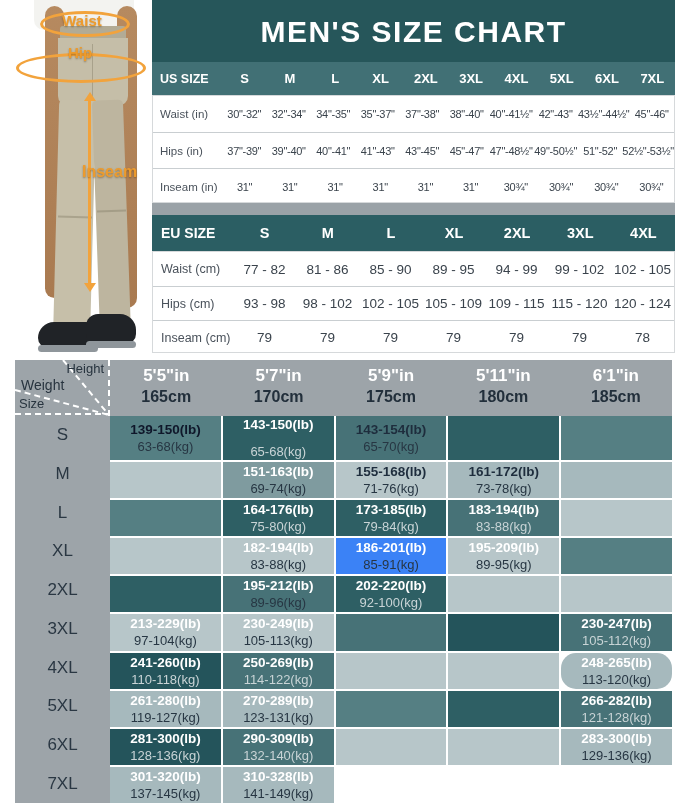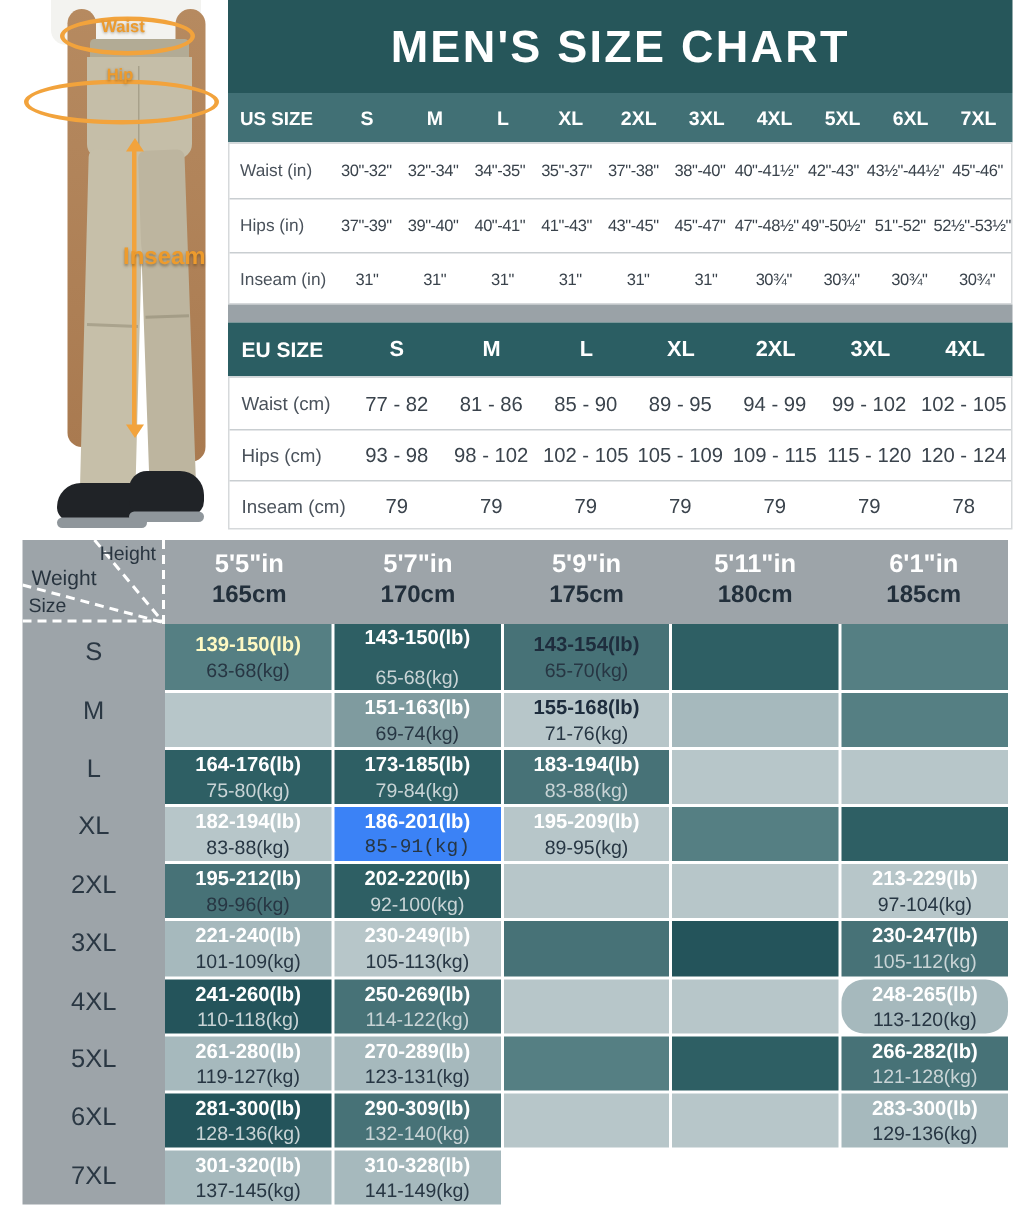--- a/index.html
+++ b/index.html
@@ -20,21 +20,21 @@
   .leg-r{left:96px;top:100px;width:31px;height:236px;background:#bdb59f;border-radius:5px;transform:rotate(-2deg);}
   .zip-l{left:58px;top:216px;width:34px;height:2px;background:#aaa38d;transform:rotate(2deg);}
   .zip-r{left:97px;top:210px;width:29px;height:2px;background:#a49d87;transform:rotate(-2deg);}
   .shoe{background:#202327;border-radius:16px 12px 10px 10px;}
   .shoe-l{left:38px;top:322px;width:60px;height:26px;}
   .shoe-r{left:86px;top:314px;width:50px;height:30px;border-radius:12px 16px 10px 10px;}
   .sole{position:absolute;left:0;bottom:-4px;width:100%;height:7px;background:#8f969b;border-radius:4px;}
   .ell{border:3px solid #F2A33C;border-radius:50%;z-index:6;}
   .ell-waist{left:40px;top:11px;width:84px;height:20px;}
   .ell-hip{left:16px;top:53px;width:124px;height:24px;}
-  .ann-lbl{z-index:7;color:#ED9B2D;font-weight:bold;font-size:11px;text-shadow:0 1px 2px rgba(70,45,0,.45);}
+  .ann-lbl{z-index:7;color:#ED9B2D;font-weight:bold;font-size:15px;text-shadow:0 1px 2px rgba(70,45,0,.45);}
   .lbl-waist{left:0;top:12px;width:164px;text-align:center;}
   .lbl-hip{left:0;top:44px;width:160px;text-align:center;}
   .inseam-line{left:88px;top:100px;width:3px;height:184px;background:#F2A33C;z-index:5;}
   .arrow{width:0;height:0;border-left:6px solid transparent;border-right:6px solid transparent;z-index:5;}
   .arrow-up{left:84px;top:92px;border-bottom:9px solid #F2A33C;}
   .arrow-dn{left:84px;top:283px;border-top:9px solid #F2A33C;}
   .lbl-inseam{left:82px;top:163px;font-size:16px;}
 
   
   .right{left:152px;top:0;width:523px;height:358px;}
@@ -260,41 +260,45 @@
         <div class="mx-size">XL</div>
         <div class="mx-size">2XL</div>
         <div class="mx-size">3XL</div>
         <div class="mx-size">4XL</div>
         <div class="mx-size">5XL</div>
         <div class="mx-size">6XL</div>
         <div class="mx-size">7XL</div>
       </div>
     <div class="mx-grid" id="mx-grid">
         <div class="mx-cell" style="background: rgb(85, 127, 131);">
-          <div class="lb" style="color: #fef9c3;">139-150(lb)</div>
+          <div class="lb" style="color: #0f172a;">139-150(lb)</div>
           <div class="kg" style="color: rgb(39, 54, 67);">63-68(kg)</div>
         </div>
         <div class="mx-cell" style="background: rgb(46, 95, 100); gap: 10px;">
           <div class="lb" style="color: rgb(255, 255, 255);">143-150(lb)</div>
           <div class="kg" style="color: rgb(201, 212, 214);">65-68(kg)</div>
         </div>
         <div class="mx-cell" style="background: rgb(71, 114, 119);">
           <div class="lb" style="color: rgb(30, 45, 61);">143-154(lb)</div>
           <div class="kg" style="color: rgb(39, 54, 67);">65-70(kg)</div>
         </div>
         <div class="mx-cell" style="background: rgb(46, 95, 100);"></div>
         <div class="mx-cell" style="background: rgb(85, 127, 131);"></div>
         <div class="mx-cell" style="background: rgb(183, 198, 201);"></div>
         <div class="mx-cell" style="background: rgb(127, 155, 159);">
           <div class="lb" style="color: rgb(255, 255, 255);">151-163(lb)</div>
           <div class="kg" style="color: rgb(39, 54, 67);">69-74(kg)</div>
         </div>
         <div class="mx-cell" style="background: rgb(183, 198, 201);">
           <div class="lb" style="color: rgb(30, 45, 61);">155-168(lb)</div>
           <div class="kg" style="color: rgb(39, 54, 67);">71-76(kg)</div>
+        </div>
+        <div class="mx-cell" style="background: rgb(166, 185, 189);">
+          <div class="lb" style="color: rgb(30, 45, 61);">161-172(lb)</div>
+          <div class="kg" style="color: rgb(39, 54, 67);">73-78(kg)</div>
         </div>
         <div class="mx-cell" style="background: rgb(166, 185, 189);"></div>
         <div class="mx-cell" style="background: rgb(85, 127, 131);"></div>
         <div class="mx-cell" style="background: rgb(46, 95, 100);">
           <div class="lb" style="color: rgb(255, 255, 255);">164-176(lb)</div>
           <div class="kg" style="color: rgb(201, 212, 214);">75-80(kg)</div>
         </div>
         <div class="mx-cell" style="background: rgb(46, 95, 100);">
           <div class="lb" style="color: rgb(255, 255, 255);">173-185(lb)</div>
           <div class="kg" style="color: rgb(201, 212, 214);">79-84(kg)</div>
@@ -304,21 +308,21 @@
           <div class="kg" style="color: rgb(201, 212, 214);">83-88(kg)</div>
         </div>
         <div class="mx-cell" style="background: rgb(183, 198, 201);"></div>
         <div class="mx-cell" style="background: rgb(183, 198, 201);"></div>
         <div class="mx-cell" style="background: rgb(183, 198, 201);">
           <div class="lb" style="color: rgb(255, 255, 255);">182-194(lb)</div>
           <div class="kg" style="color: rgb(39, 54, 67);">83-88(kg)</div>
         </div>
         <div class="mx-cell" style="background: #3b82f6;">
           <div class="lb" style="color: rgb(255, 255, 255);">186-201(lb)</div>
-          <div class="kg" style="color: rgb(39, 54, 67); font-family: Liberation Mono, monospace;">85-91(kg)</div>
+          <div class="kg" style="color: rgb(39, 54, 67);">85-91(kg)</div>
         </div>
         <div class="mx-cell" style="background: rgb(183, 198, 201);">
           <div class="lb" style="color: rgb(255, 255, 255);">195-209(lb)</div>
           <div class="kg" style="color: rgb(39, 54, 67);">89-95(kg)</div>
         </div>
         <div class="mx-cell" style="background: rgb(85, 127, 131);"></div>
         <div class="mx-cell" style="background: rgb(46, 95, 100);"></div>
         <div class="mx-cell" style="background: rgb(71, 114, 119);">
           <div class="lb" style="color: rgb(255, 255, 255);">195-212(lb)</div>
           <div class="kg" style="color: rgb(39, 54, 67);">89-96(kg)</div>
@@ -326,24 +330,20 @@
         <div class="mx-cell" style="background: rgb(46, 95, 100);">
           <div class="lb" style="color: rgb(255, 255, 255);">202-220(lb)</div>
           <div class="kg" style="color: rgb(201, 212, 214);">92-100(kg)</div>
         </div>
         <div class="mx-cell" style="background: rgb(183, 198, 201);"></div>
         <div class="mx-cell" style="background: rgb(183, 198, 201);"></div>
         <div class="mx-cell" style="background: rgb(183, 198, 201);">
           <div class="lb" style="color: rgb(255, 255, 255);">213-229(lb)</div>
           <div class="kg" style="color: rgb(39, 54, 67);">97-104(kg)</div>
         </div>
-        <div class="mx-cell" style="background: rgb(166, 185, 189);">
-          <div class="lb" style="color: rgb(255, 255, 255);">221-240(lb)</div>
-          <div class="kg" style="color: rgb(39, 54, 67);">101-109(kg)</div>
-        </div>
         <div class="mx-cell" style="background: rgb(183, 198, 201);">
           <div class="lb" style="color: rgb(255, 255, 255);">230-249(lb)</div>
           <div class="kg" style="color: rgb(39, 54, 67);">105-113(kg)</div>
         </div>
         <div class="mx-cell" style="background: rgb(71, 114, 119);"></div>
         <div class="mx-cell" style="background: rgb(36, 84, 91);"></div>
         <div class="mx-cell" style="background: rgb(71, 114, 119);">
           <div class="lb" style="color: rgb(255, 255, 255);">230-247(lb)</div>
           <div class="kg" style="color: rgb(201, 212, 214);">105-112(kg)</div>
         </div>

